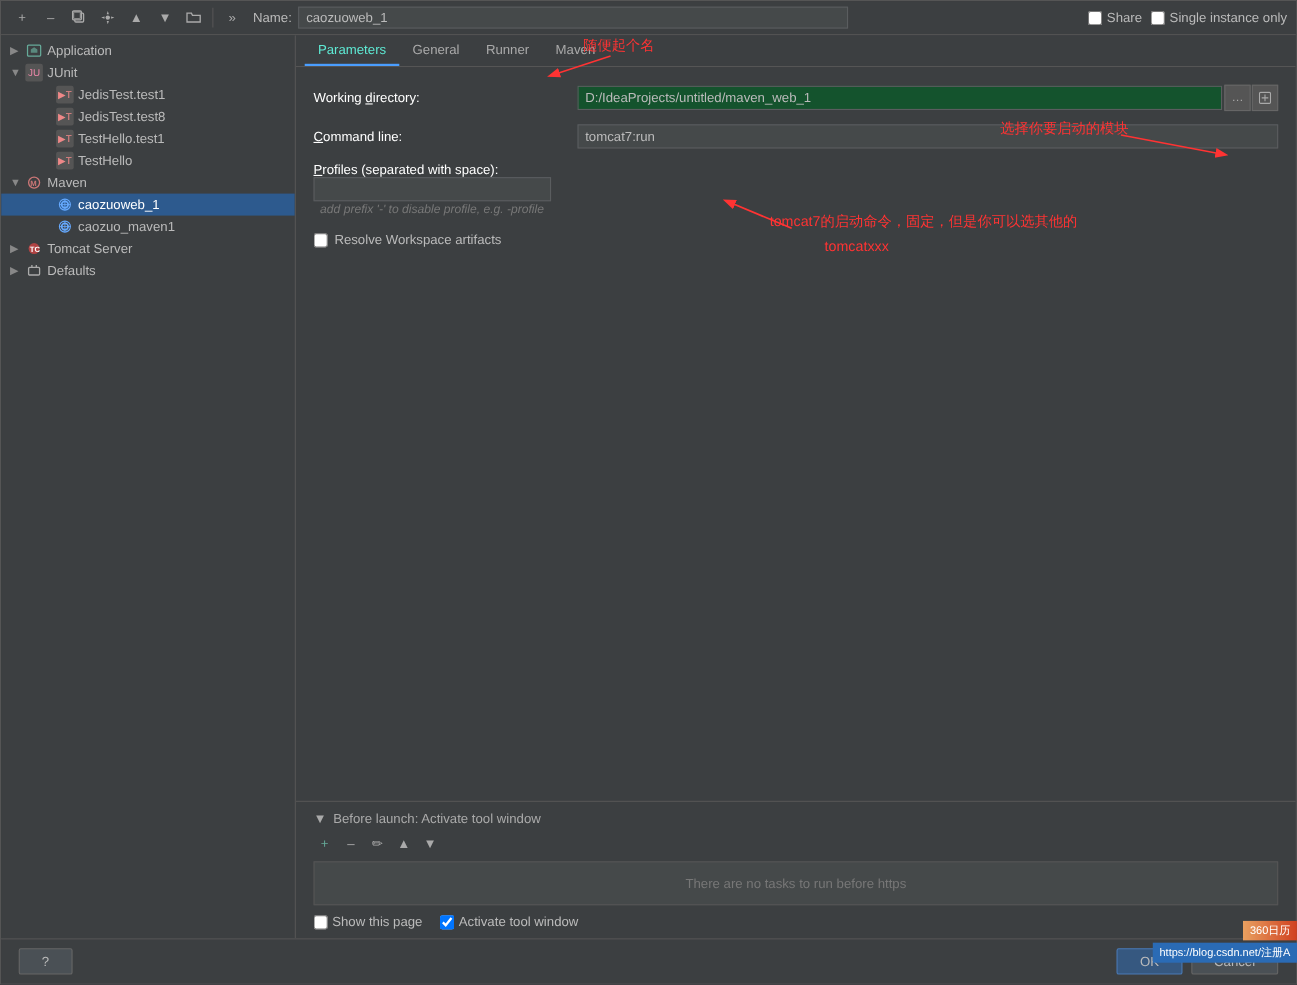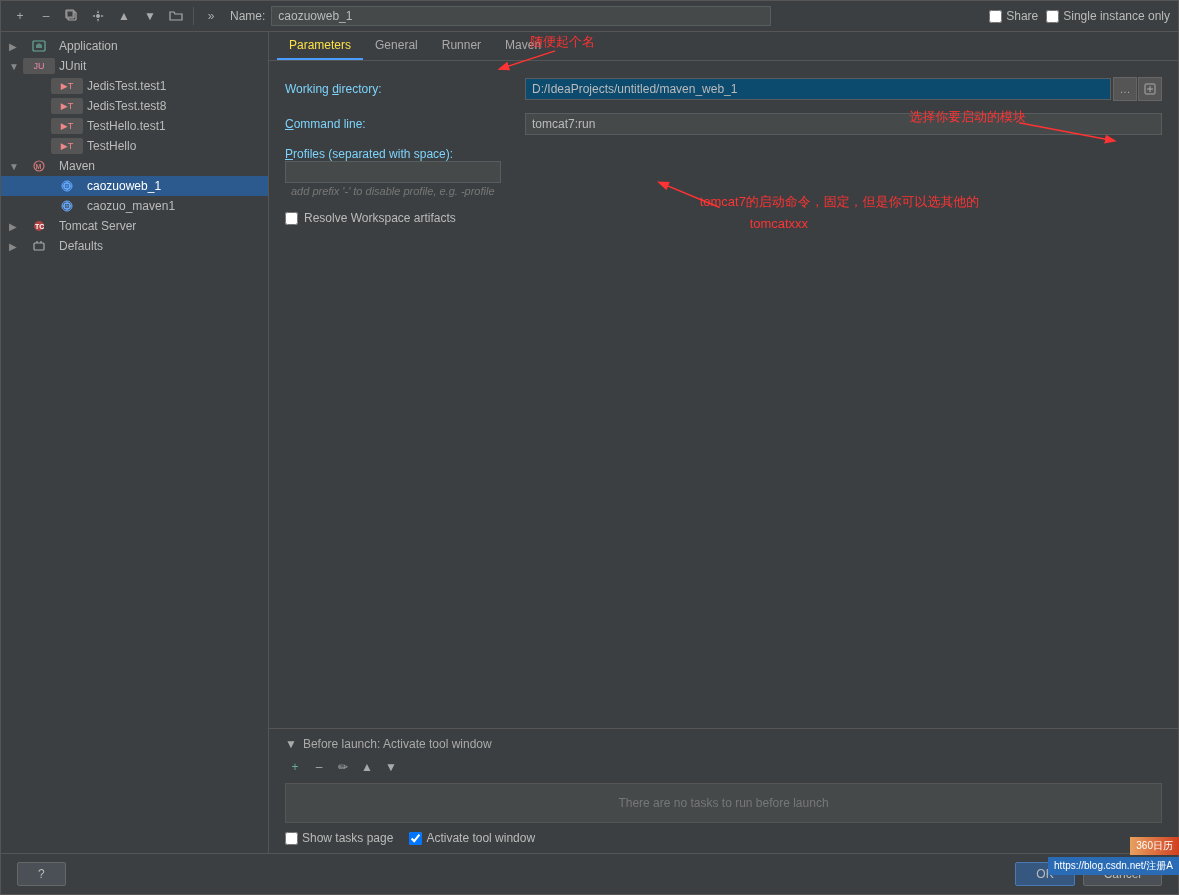--- a/index.html
+++ b/index.html
@@ -136,21 +136,21 @@
       white-space: nowrap;
     }
     .tree-item.selected { background: #2d5a8e; color: white; }
     .tree-arrow {
       width: 14px;
       font-size: 10px;
       color: #888;
       flex-shrink: 0;
     }
     .tree-icon {
-      width: 32px;
+      width: 16px;
       height: 16px;
       margin-right: 4px;
       flex-shrink: 0;
       display: flex;
       align-items: center;
       justify-content: center;
       font-size: 11px;
       text-align: center;
     }
     .icon-app { color: #6a9; }
@@ -172,36 +172,36 @@
       padding: 0 8px;
     }
     .tab {
       padding: 6px 12px;
       cursor: pointer;
       color: #aaa;
       border-bottom: 2px solid transparent;
       font-size: 12px;
     }
     .tab.active {
-      color: #fde047;
+      color: #5eead4;
       border-bottom: 2px solid #4a9eff;
     }
     .content {
       flex: 1;
       padding: 16px;
       overflow-y: auto;
     }
     .form-row {
       display: flex;
       align-items: center;
       margin-bottom: 12px;
     }
     .form-label {
       width: 240px;
-      color: #7dd3fc;
+      color: #ffffff;
       font-size: 12px;
       flex-shrink: 0;
     }
     .form-label span {
       text-decoration: underline;
     }
     .form-input-wrap {
       flex: 1;
       display: flex;
       align-items: center;
@@ -534,21 +534,21 @@
         <div class="tab">Maven</div>
       </div>
 
       <div class="content">
 
         <div class="form-row">
           <span class="form-label">
             Working <span>d</span>irectory:
           </span>
           <div class="form-input-wrap">
-            <input type="text" style="flex: 1 1 0%; background: #0c4a6e; border: 1px solid rgb(90, 93, 95); color: rgb(187, 187, 187); padding: 3px 6px; font-size: 12px; outline: none;" value="D:/IdeaProjects/untitled/maven_web_1">
+            <input type="text" style="flex: 1 1 0%; background: #14532d; border: 1px solid rgb(90, 93, 95); color: rgb(187, 187, 187); padding: 3px 6px; font-size: 12px; outline: none;" value="D:/IdeaProjects/untitled/maven_web_1">
             <div class="form-input-btn" title="Browse">…</div>
             <div class="form-input-btn" title="Macros" style="margin-left:1px;">
               <svg width="12" height="12" viewBox="0 0 12 12">
                 <rect x="1" y="1" width="10" height="10" rx="1" fill="none" stroke="#aaa" stroke-width="1"></rect>
                 <line x1="3" y1="6" x2="9" y2="6" stroke="#aaa" stroke-width="1"></line>
                 <line x1="6" y1="3" x2="6" y2="9" stroke="#aaa" stroke-width="1"></line>
               </svg>
             </div>
           </div>
         </div>
@@ -584,26 +584,26 @@
           <span>Before launch: Activate tool window</span>
         </div>
         <div class="before-launch-toolbar">
           <div class="bl-btn green">+</div>
           <div class="bl-btn">–</div>
           <div class="bl-btn">✏</div>
           <div class="bl-btn">▲</div>
           <div class="bl-btn">▼</div>
         </div>
         <div class="bl-tasks">
-          <span>There are no tasks to run before launch</span>
+          <span>There are no tasks to run before https</span>
         </div>
         <div class="bottom-options">
           <div class="checkbox-wrap">
             <input type="checkbox" style="">
-            <span>Show tasks page</span>
+            <span>Show this page</span>
           </div>
           <div class="checkbox-wrap">
             <input type="checkbox" checked="" style="">
             <span>Activate tool window</span>
           </div>
         </div>
       </div>
     </div>
   </div>
 

